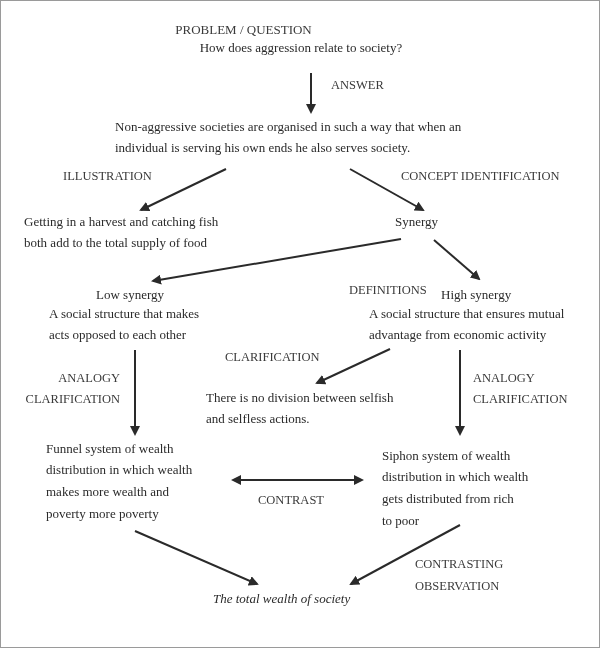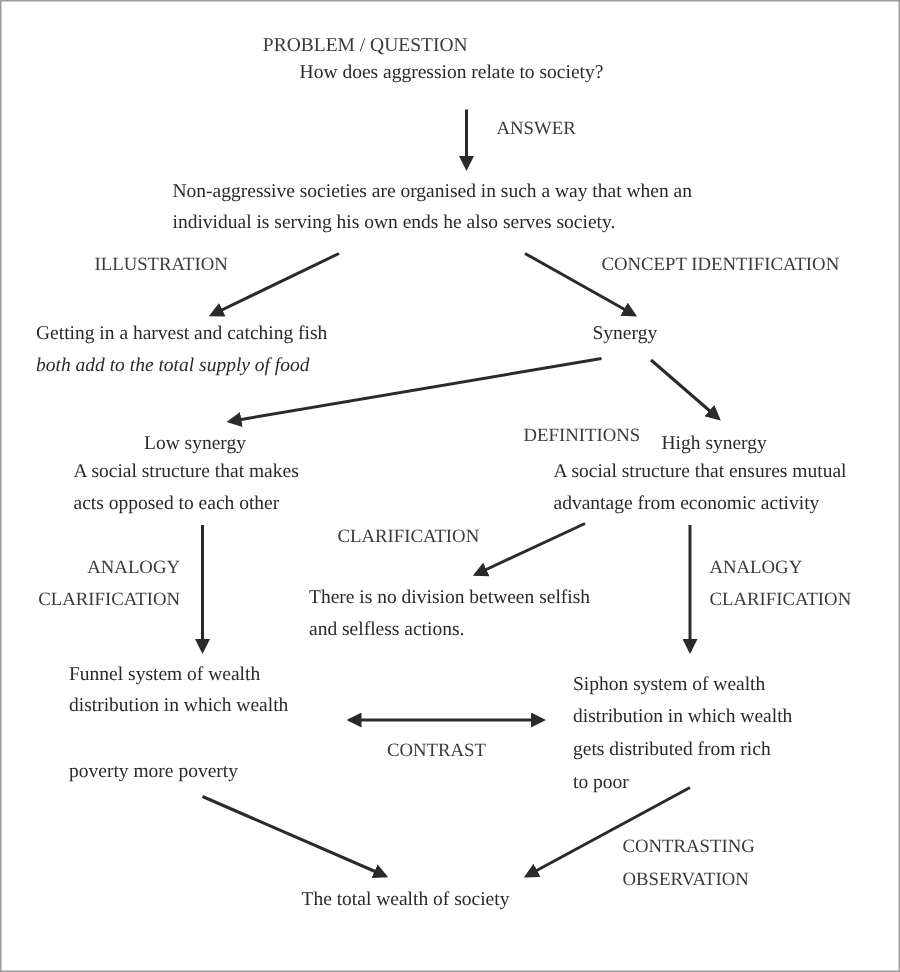--- a/index.html
+++ b/index.html
@@ -47,21 +47,21 @@
 
   <div class="lbl" style="left:330px;top:74px;">ANSWER</div>
 
   <div class="t" style="left:114px;top:115px;">Non-aggressive societies are organised in such a way that when an</div>
   <div class="t" style="left:114px;top:136px;font-family:Liberation Serif, serif;">individual is serving his own ends he also serves society.</div>
 
   <div class="lbl" style="left:62px;top:165px;">ILLUSTRATION</div>
   <div class="lbl" style="left:400px;top:165px;">CONCEPT IDENTIFICATION</div>
 
   <div class="t" style="left:23px;top:210px;">Getting in a harvest and catching fish</div>
-  <div class="t" style="left:23px;top:231px;font-style:italic;">both add to the total supply of food</div>
+  <div class="t" style="left:23px;top:231px;">both add to the total supply of food</div>
 
   <div class="t" style="left:394px;top:210px;">Synergy</div>
 
   <div class="lbl" style="left:348px;top:256px;margin-top:23px;">DEFINITIONS</div>
 
   <div class="t" style="left:95px;top:283px;">Low synergy</div>
   <div class="t" style="left:48px;top:302px;">A social structure that makes</div>
   <div class="t" style="left:48px;top:323px;">acts opposed to each other</div>
 
   <div class="t" style="left:440px;top:283px;">High synergy</div>
@@ -74,27 +74,28 @@
   <div class="lbl r" style="left:0;width:119px;top:388px;">CLARIFICATION</div>
 
   <div class="t" style="left:205px;top:386px;">There is no division between selfish</div>
   <div class="t" style="left:205px;top:407px;">and selfless actions.</div>
 
   <div class="lbl" style="left:472px;top:367px;">ANALOGY</div>
   <div class="lbl" style="left:472px;top:388px;">CLARIFICATION</div>
 
   <div class="t" style="left:45px;top:437px;">Funnel system of wealth</div>
   <div class="t" style="left:45px;top:458px;">distribution in which wealth</div>
+  <div class="t" style="left:45px;top:480px;">makes more wealth and</div>
   <div class="t" style="left:45px;top:502px;">poverty more poverty</div>
 
   <div class="lbl" style="left:257px;top:489px;">CONTRAST</div>
 
   <div class="t" style="left:381px;top:444px;">Siphon system of wealth</div>
   <div class="t" style="left:381px;top:465px;">distribution in which wealth</div>
   <div class="t" style="left:381px;top:487px;">gets distributed from rich</div>
   <div class="t" style="left:381px;top:509px;">to poor</div>
 
   <div class="lbl" style="left:414px;top:553px;">CONTRASTING</div>
   <div class="lbl" style="left:414px;top:575px;">OBSERVATION</div>
 
-  <div class="t" style="left:200px;top:587px;">The total wealth of society</div>
+  <div class="t" style="left:212px;top:587px;font-style:italic;">The total wealth of society</div>
 
 </div>
 
 </body></html>

